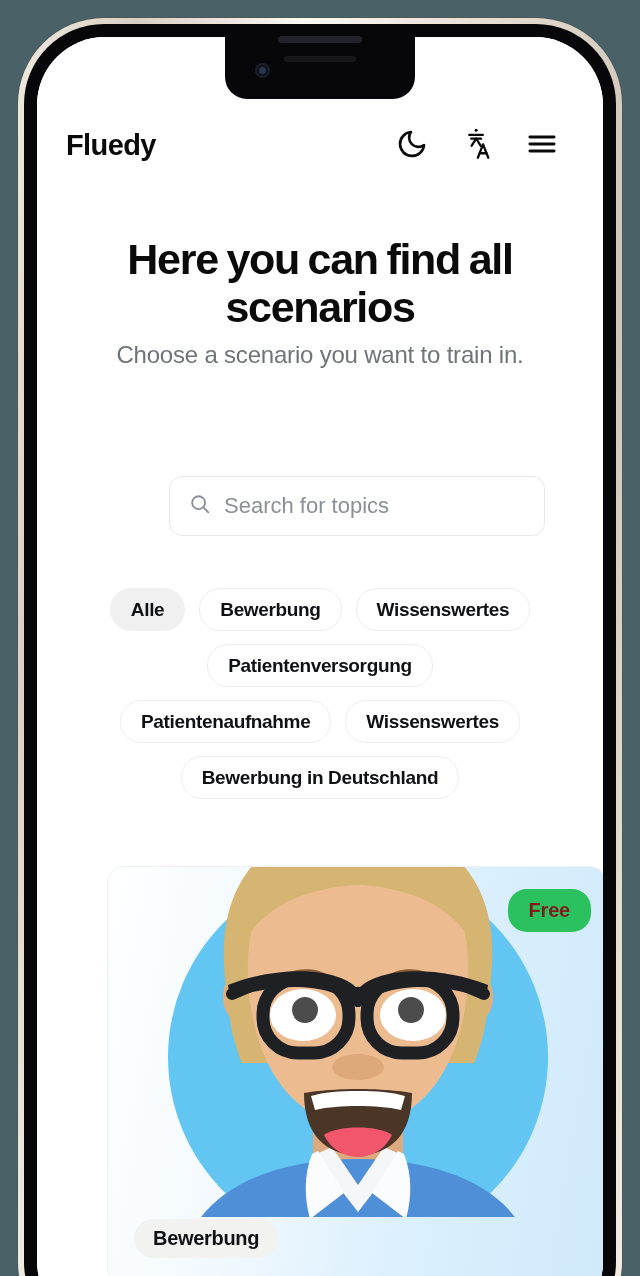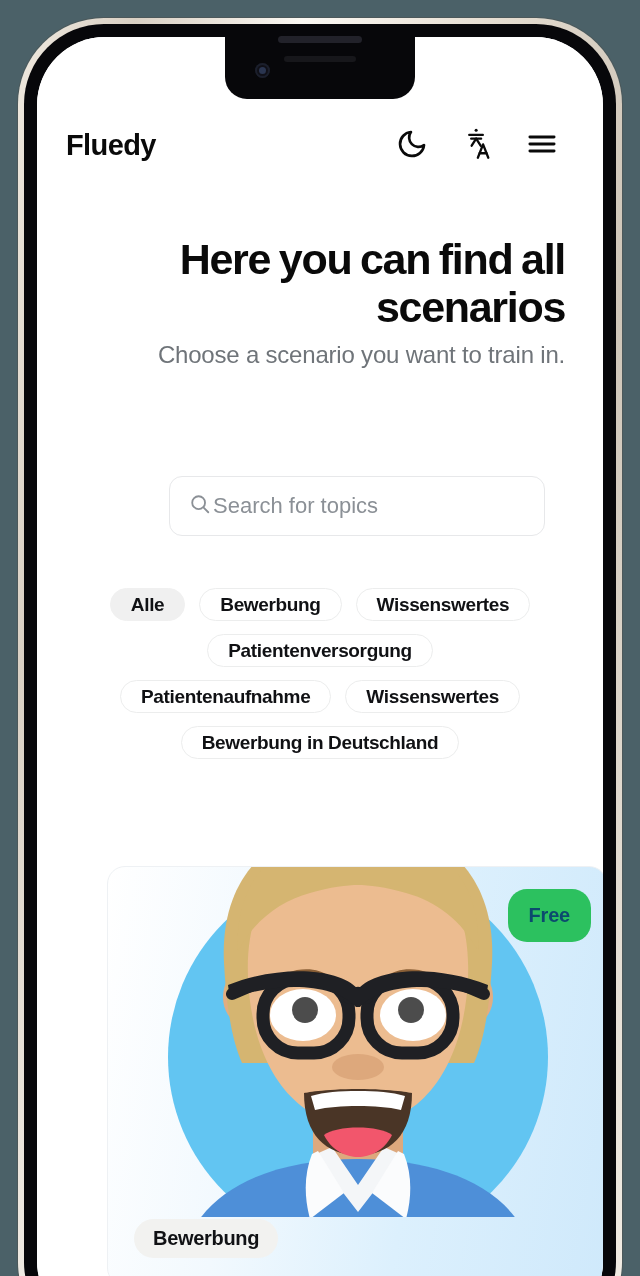--- a/index.html
+++ b/index.html
@@ -151,21 +151,21 @@
     background: none;
     border: none;
     cursor: pointer;
     padding: 0;
   }
 
   .hero {
     position: absolute;
     left: 0; right: 0;
     top: 198px;
-    text-align: right;
+    text-align: center;
     padding: 0 38px;
   }
   .hero-title {
     font-size: 43px;
     line-height: 1.12;
     font-weight: 700;
     color: #0a0a0a;
     letter-spacing: -1.3px;
     word-spacing: -2px;
   }
@@ -186,21 +186,21 @@
   }
   .search-box {
     width: 100%;
     height: 100%;
     border: 1.5px solid #e7e8ea;
     border-radius: 13px;
     background: #fff;
     display: flex;
     align-items: center;
     padding: 0 19px;
-    gap: 2px;
+    gap: 13px;
   }
   .search-input {
     border: none;
     outline: none;
     flex: 1;
     font-family: "Liberation Sans", sans-serif;
     font-size: 22px;
     color: #2b2b2b;
     background: transparent;
   }
@@ -210,21 +210,21 @@
     position: absolute;
     left: 60px;
     right: 60px;
     top: 551px;
     display: flex;
     flex-wrap: wrap;
     justify-content: center;
     gap: 13px 14px;
   }
   .chip {
-    height: 33px;
+    height: 43px;
     padding: 0 20px;
     border-radius: 21px;
     border: 1.5px solid #eceded;
     background: #ffffff;
     font-family: "Liberation Sans", sans-serif;
     font-size: 19px;
     font-weight: 700;
     color: #101114;
     letter-spacing: -0.35px;
     display: inline-flex;
@@ -255,25 +255,25 @@
     left: 0; top: 0;
     width: 100%;
     height: 350px;
     overflow: hidden;
   }
 
   .badge-free {
     position: absolute;
     right: 15px;
     top: 22px;
-    height: 53px;
+    height: 43px;
     padding: 18px 21px;
     border-radius: 19px;
     background: #2cc15f;
-    color: #0c4a6e;
+    color: #7f1d1d;
     font-size: 20px;
     font-weight: 700;
     display: inline-flex;
     align-items: center;
     letter-spacing: -0.2px;
     z-index: 20;
   }
 
   .card-tag {
     position: absolute;

